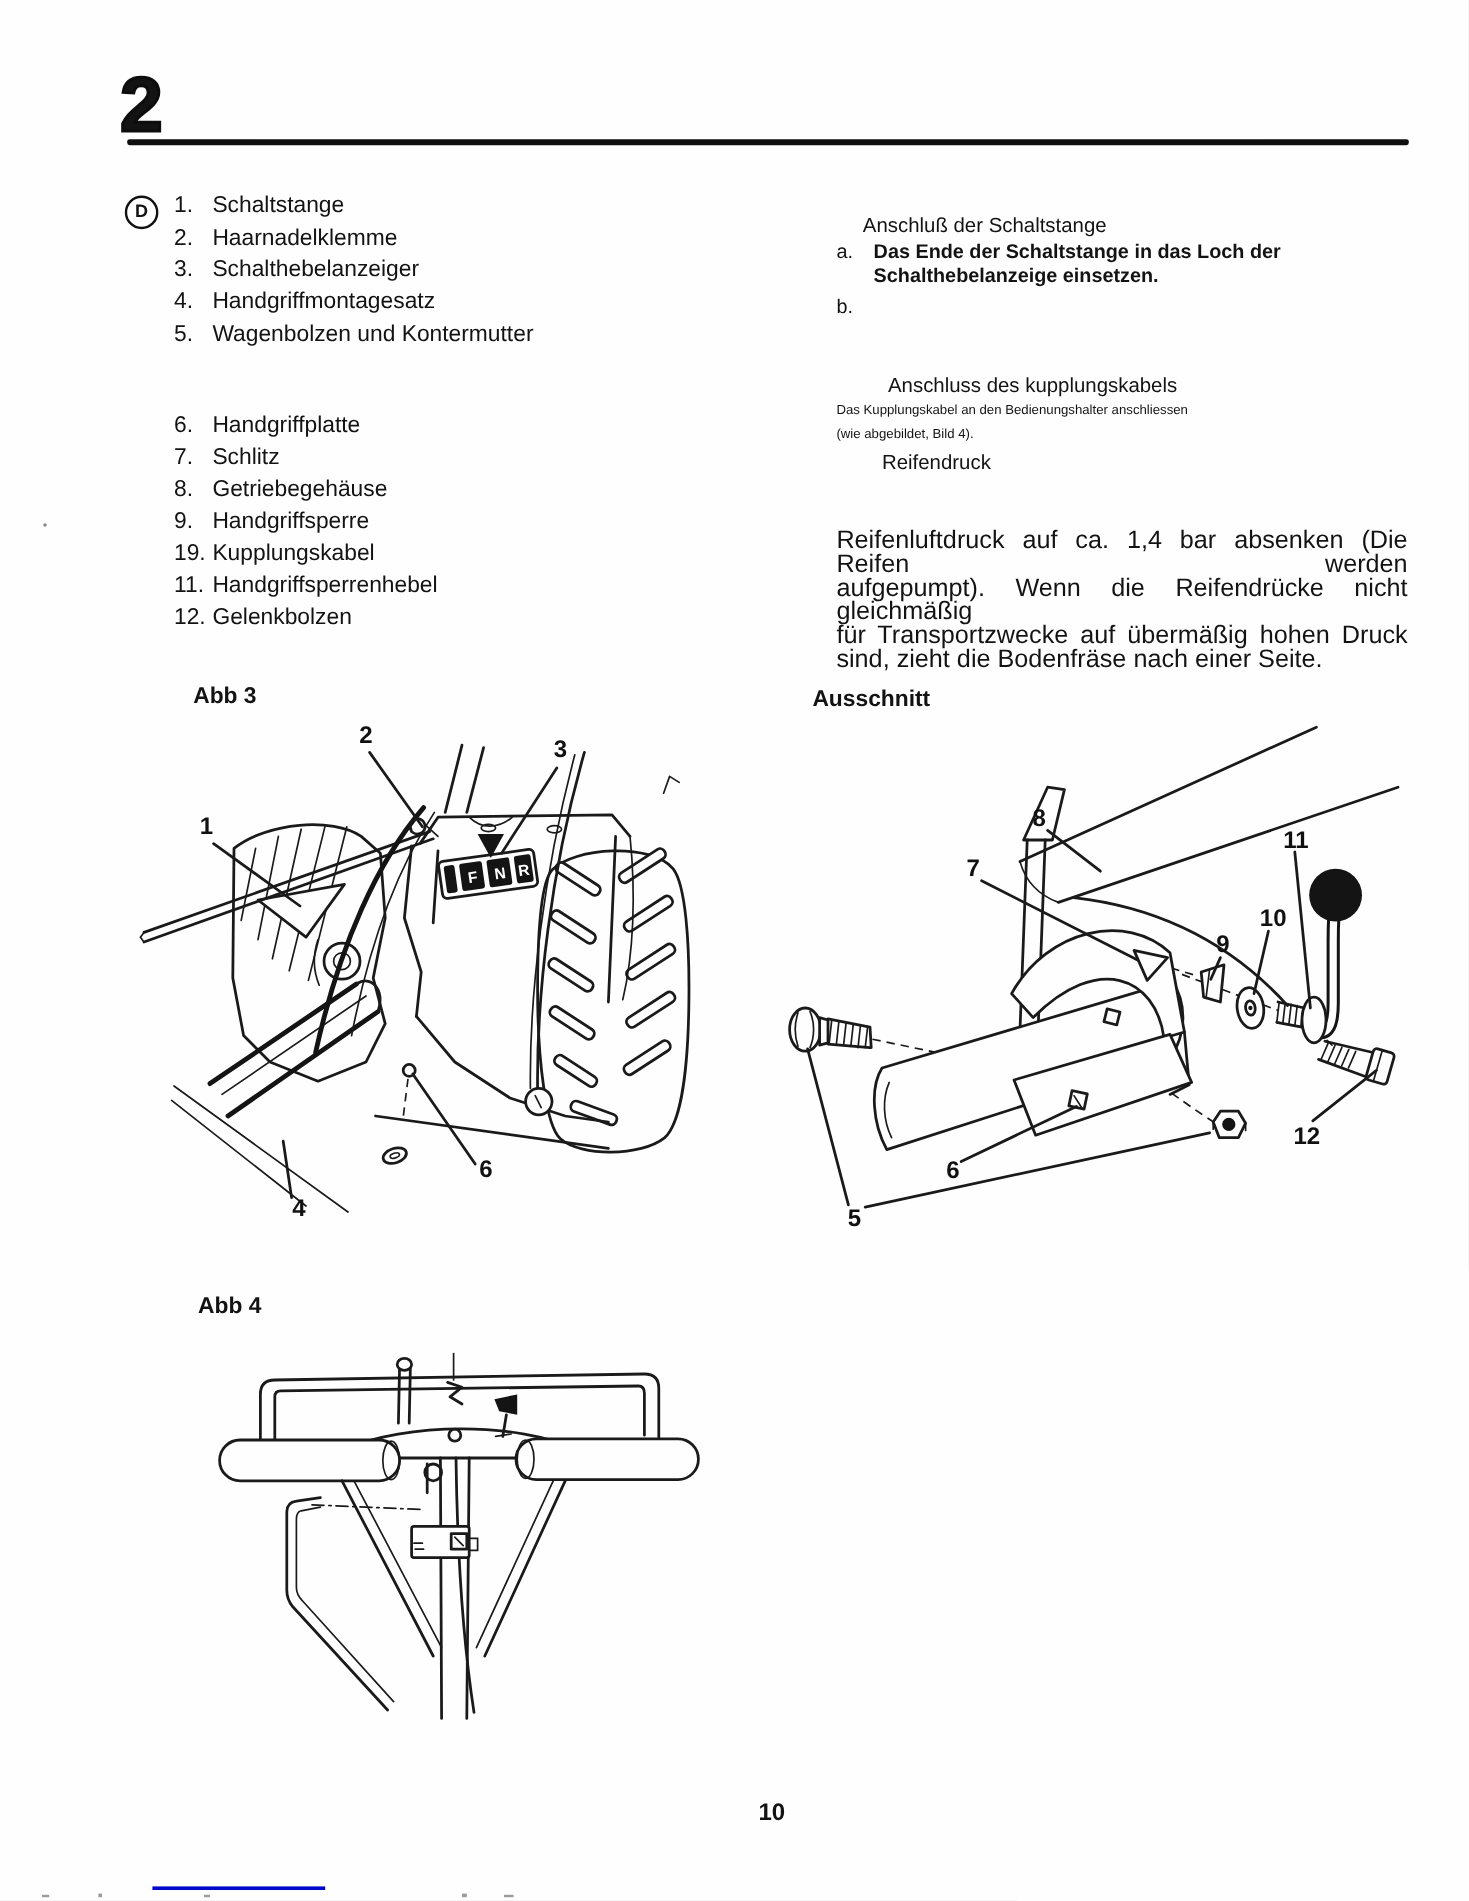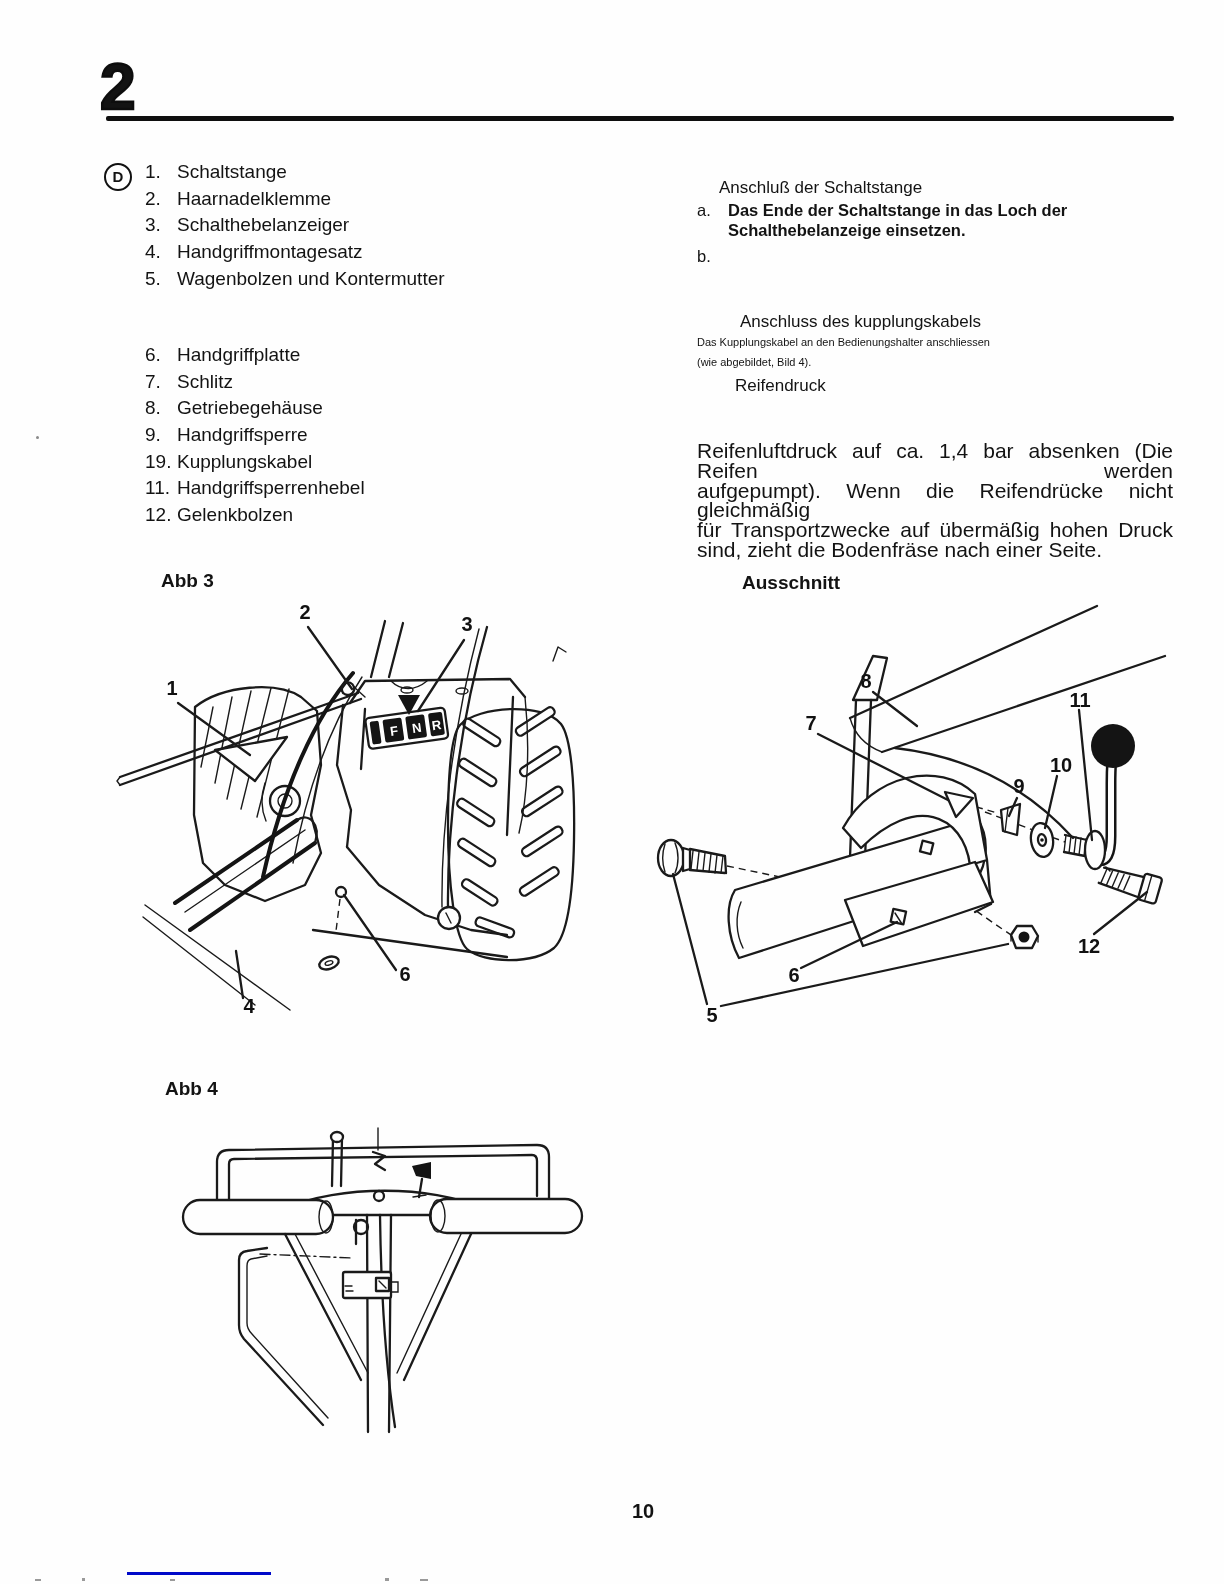--- a/index.html
+++ b/index.html
@@ -136,21 +136,21 @@
 
   <div class="abs rc-head" style="left:735px; top:376px;">Reifendruck</div>
   <div class="abs rc-lines" style="left:697px; top:397px;">
     <div class="jlast">Reifenluftdruck auf ca. 1,4 bar absenken (Die Reifen werden</div>
     <div class="jlast">aufgepumpt).  Wenn die Reifendrücke nicht gleichmäßig</div>
     <div class="jlast">für Transportzwecke auf übermäßig hohen Druck</div>
     <div>sind, zieht die Bodenfräse nach einer Seite.</div>
   </div>
 
   <div class="abs fig-label" style="left:161px; top:570px;">Abb 3</div>
-  <div class="abs fig-label" style="left:742px; top:572px;text-align:right;">Ausschnitt</div>
+  <div class="abs fig-label" style="left:677px; top:572px;text-align:right;">Ausschnitt</div>
   <div class="abs fig-label" style="left:165px; top:1078px;">Abb 4</div>
 
   <svg class="abs" style="left:115px; top:585px;" width="460" height="430" viewBox="0 0 460 430">
     <g>
       <path class="wfill" d="M345,140 C363,121 428,117 446,139 C456,152 460,198 459,255 C458,314 451,352 439,363 C419,379 369,379 352,364 C340,353 333,300 333,240 C333,186 336,150 345,140 Z"></path>
       <g>
         <rect class="wfill" x="346" y="143" width="42" height="9" rx="4" transform="rotate(33 367 147)"></rect>
         <rect class="wfill" x="342" y="183" width="42" height="9" rx="4" transform="rotate(33 363 187)"></rect>
         <rect class="wfill" x="340" y="223" width="42" height="9" rx="4" transform="rotate(33 361 227)"></rect>
         <rect class="wfill" x="341" y="263" width="42" height="9" rx="4" transform="rotate(33 362 267)"></rect>

